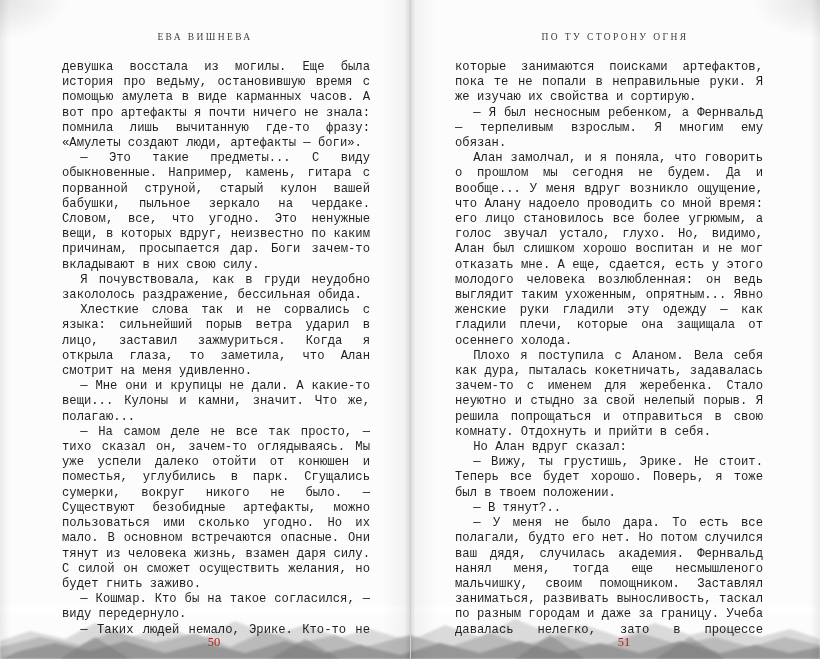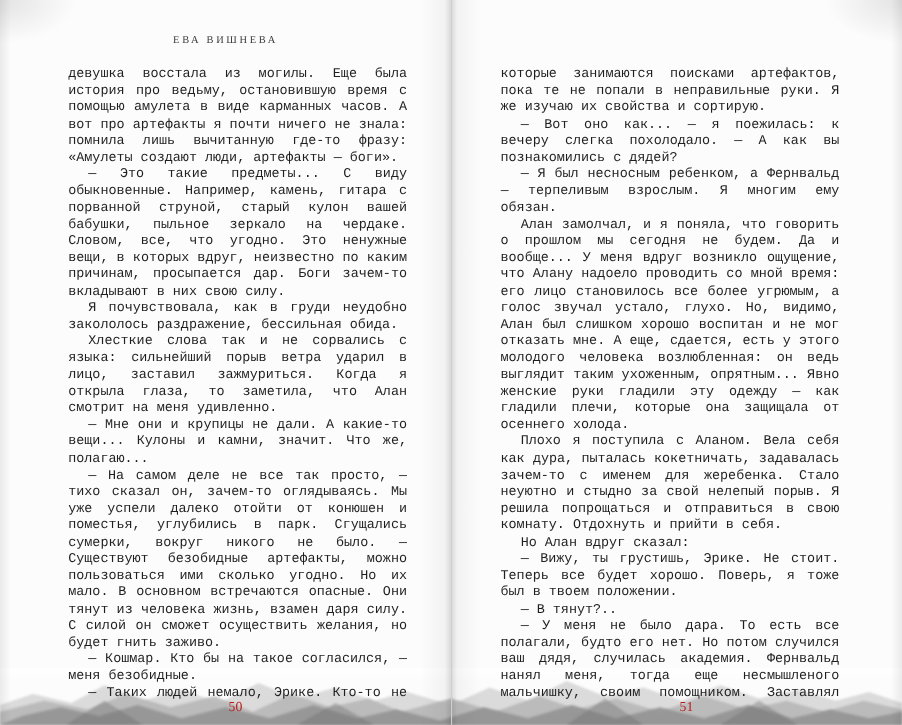--- a/index.html
+++ b/index.html
@@ -110,30 +110,30 @@
 
   <div class="page page-left">
     <div class="running-header">ЕВА ВИШНЕВА</div>
     <div class="body-text">
         <p>девушка восстала из могилы. Еще была история про ведьму, остановившую время с помощью амулета в виде карманных часов. А вот про артефакты я почти ничего не знала: помнила лишь вычитанную где-то фразу: «Амулеты создают люди, артефакты — боги».</p>
         <p>— Это такие предметы... С виду обыкновенные. Например, камень, гитара с порванной струной, старый кулон вашей бабушки, пыльное зеркало на чердаке. Словом, все, что угодно. Это ненужные вещи, в которых вдруг, неизвестно по каким причинам, просыпается дар. Боги зачем-то вкладывают в них свою силу.</p>
         <p>Я почувствовала, как в груди неудобно закололось раздражение, бессильная обида.</p>
         <p>Хлесткие слова так и не сорвались с языка: сильнейший порыв ветра ударил в лицо, заставил зажмуриться. Когда я открыла глаза, то заметила, что Алан смотрит на меня удивленно.</p>
         <p>— Мне они и крупицы не дали. А какие-то вещи... Кулоны и камни, значит. Что же, полагаю...</p>
         <p>— На самом деле не все так просто, — тихо сказал он, зачем-то оглядываясь. Мы уже успели далеко отойти от конюшен и поместья, углубились в парк. Сгущались сумерки, вокруг никого не было. — Существуют безобидные артефакты, можно пользоваться ими сколько угодно. Но их мало. В основном встречаются опасные. Они тянут из человека жизнь, взамен даря силу. С силой он сможет осуществить желания, но будет гнить заживо.</p>
-        <p>— Кошмар. Кто бы на такое согласился, — меня безобидные.</p>
+        <p>— Кошмар. Кто бы на такое согласился, — виду передернуло.</p>
         <p>— Таких людей немало, Эрике. Кто-то не подозревает, какую опасность несут артефакты. Но по-настоящему опасны те, кто знает: им не жаль ни своей жизни, ни чужой. Поэтому в академии есть люди,</p>
       </div>
     <div class="page-number">50</div>
   </div>
 
   <div class="page page-right">
+    <div class="running-header">ПО ТУ СТОРОНУ ОГНЯ</div>
     <div class="body-text">
         <p>которые занимаются поисками артефактов, пока те не попали в неправильные руки. Я же изучаю их свойства и сортирую.</p>
-        <p>— Вот оно как... — я поежилась: к вечеру слегка похолодало. — А как вы познакомились с дядей?</p>
         <p>— Я был несносным ребенком, а Фернвальд — терпеливым взрослым. Я многим ему обязан.</p>
         <p>Алан замолчал, и я поняла, что говорить о прошлом мы сегодня не будем. Да и вообще... У меня вдруг возникло ощущение, что Алану надоело проводить со мной время: его лицо становилось все более угрюмым, а голос звучал устало, глухо. Но, видимо, Алан был слишком хорошо воспитан и не мог отказать мне. А еще, сдается, есть у этого молодого человека возлюбленная: он ведь выглядит таким ухоженным, опрятным... Явно женские руки гладили эту одежду — как гладили плечи, которые она защищала от осеннего холода.</p>
         <p>Плохо я поступила с Аланом. Вела себя как дура, пыталась кокетничать, задавалась зачем-то с именем для жеребенка. Стало неуютно и стыдно за свой нелепый порыв. Я решила попрощаться и отправиться в свою комнату. Отдохнуть и прийти в себя.</p>
         <p>Но Алан вдруг сказал:</p>
         <p>— Вижу, ты грустишь, Эрике. Не стоит. Теперь все будет хорошо. Поверь, я тоже был в твоем положении.</p>
         <p>— В тянут?..</p>
         <p>— У меня не было дара. То есть все полагали, будто его нет. Но потом случился ваш дядя, случилась академия. Фернвальд нанял меня, тогда еще несмышленого мальчишку, своим помощником. Заставлял заниматься, развивать выносливость, таскал по разным городам и даже за границу. Учеба давалась нелегко, зато в процессе выяснилось, что у меня на самом деле есть дар.</p>
       </div>
     <div class="page-number">51</div>
   </div>

